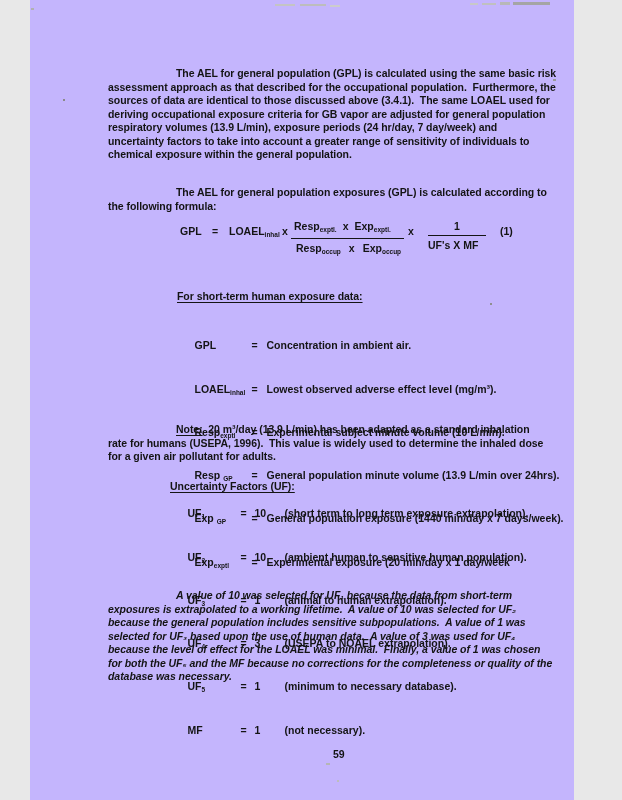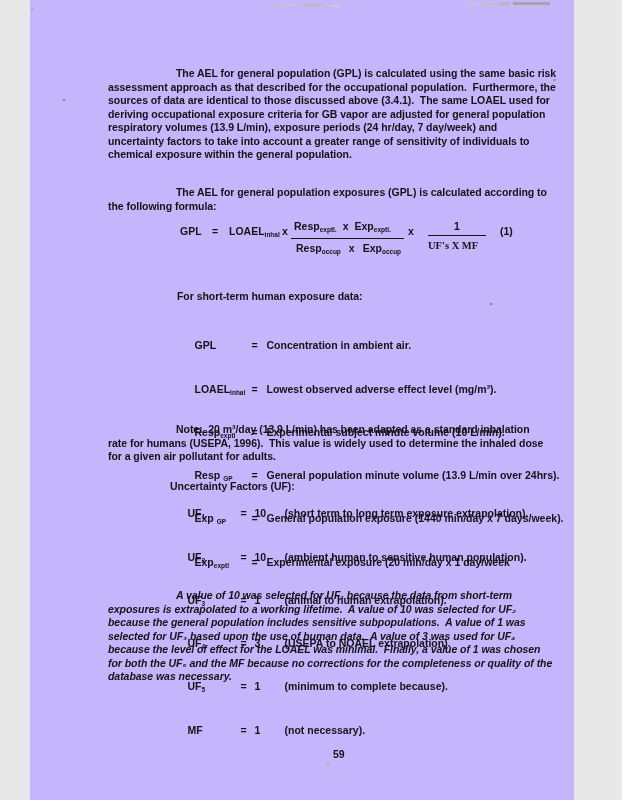--- a/index.html
+++ b/index.html
@@ -4,21 +4,21 @@
 <style>
   html,body{margin:0;padding:0;background:#e8e8e8;}
   .page{
     position:relative;width:544px;height:800px;background:#c4b5fd;
     font-family:"Liberation Sans","DejaVu Sans",sans-serif;
     font-weight:700;color:#141414;overflow:hidden;margin-left:30px;
     -webkit-font-smoothing:antialiased;
   }
   .txt{position:absolute;font-size:10.5px;line-height:13.5px;white-space:pre;letter-spacing:-0.05px;}
   .indent{text-indent:68px;}
-  .ul{text-decoration-thickness:1.2px;text-underline-offset:2px;}
+  .ul{text-decoration:underline;text-decoration-thickness:1.2px;text-underline-offset:2px;}
   .sb{font-size:6.5px;vertical-align:-2px;letter-spacing:0;}
   
   .f-tok{position:absolute;font-size:10.5px;line-height:13px;white-space:pre;}
   .frac{position:absolute;text-align:left;}
   .frac .num{border-bottom:1.4px solid #141414;padding:0 3px 2px 3px;font-size:10.5px;line-height:13px;white-space:pre;}
   .frac .den{padding:3px 3px 0 5px;font-size:10.5px;line-height:13px;white-space:pre;}
   .frac2 .num{text-align:center;}
   
   .row{white-space:pre;line-height:13.4px;font-size:10.5px;}
   .d-term{display:inline-block;width:57px;}
@@ -69,21 +69,21 @@
 
     <div class="frac" style="left:261px;top:220px;">
       <div class="num"><span>Resp</span><span class="sb">exptl.</span><span style="margin:0 6px;">x</span><span>Exp</span><span class="sb">exptl.</span></div>
       <div class="den"><span>Resp</span><span class="sb">occup</span><span style="margin:0 8px;">x</span><span>Exp</span><span class="sb">occup</span></div>
     </div>
 
     <span class="f-tok" style="left:378px;top:225px;">x</span>
 
     <div class="frac frac2" style="left:398px;top:220px;">
       <div class="num" style="width:52px;"><span>1</span></div>
-      <div class="den" style="padding-left:0;font-family:Liberation Serif, serif;"><span>UF's X MF</span></div>
+      <div class="den" style="padding-left:0;"><span>UF's X MF</span></div>
     </div>
 
     <span class="f-tok" style="left:470px;top:225px;">(1)</span>
   </div>
 
   <div class="txt ul" style="left:147px;top:290px;">For short-term human exposure data:</div>
 
   <div style="position:absolute;left:147px;top:326px;">
     <div class="row">
       <span class="d-term"><span>GPL</span><span class="sb"></span></span><span class="d-eq">=</span><span>Concentration in ambient air.</span>
@@ -118,21 +118,21 @@
     <div class="row">
       <span class="u-term"><span>UF</span><span class="sb">2</span></span><span class="u-eq">=</span><span class="u-val">10</span><span class="u-desc">(ambient human to sensitive human population).</span>
     </div>
     <div class="row">
       <span class="u-term"><span>UF</span><span class="sb">3</span></span><span class="u-eq">=</span><span class="u-val">1</span><span class="u-desc">(animal to human extrapolation).</span>
     </div>
     <div class="row">
       <span class="u-term"><span>UF</span><span class="sb">4</span></span><span class="u-eq">=</span><span class="u-val">3</span><span class="u-desc">(USEPA to NOAEL extrapolation).</span>
     </div>
     <div class="row">
-      <span class="u-term"><span>UF</span><span class="sb">5</span></span><span class="u-eq">=</span><span class="u-val">1</span><span class="u-desc">(minimum to complete because).</span>
+      <span class="u-term"><span>UF</span><span class="sb">5</span></span><span class="u-eq">=</span><span class="u-val">1</span><span class="u-desc">(minimum to necessary database).</span>
     </div>
     <div class="row">
       <span class="u-term"><span>MF</span><span class="sb"></span></span><span class="u-eq">=</span><span class="u-val">1</span><span class="u-desc">(not necessary).</span>
     </div>
   </div>
 
   <div class="txt indent" style="left:78px;top:589px;font-style:italic;">A value of 10 was selected for UF₁ because the data from short-term
 exposures is extrapolated to a working lifetime.  A value of 10 was selected for UF₂
 because the general population includes sensitive subpopulations.  A value of 1 was
 selected for UF₃ based upon the use of human data.  A value of 3 was used for UF₄

